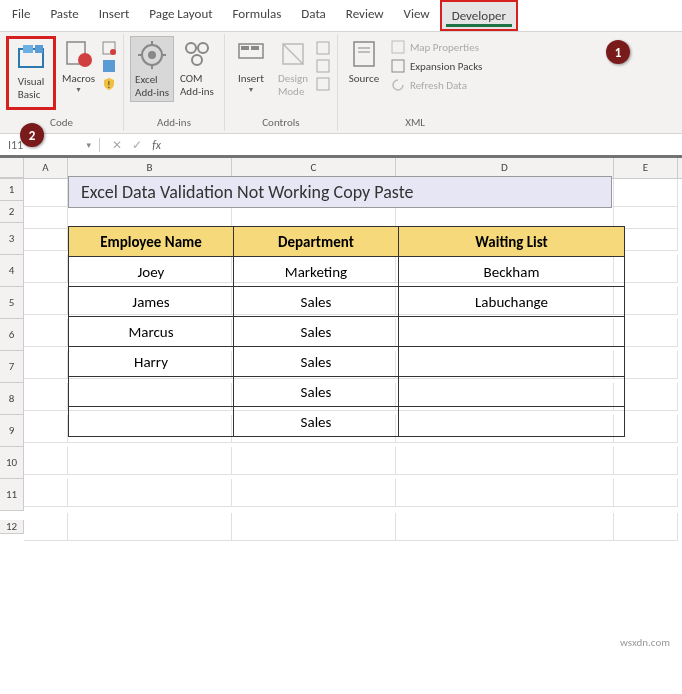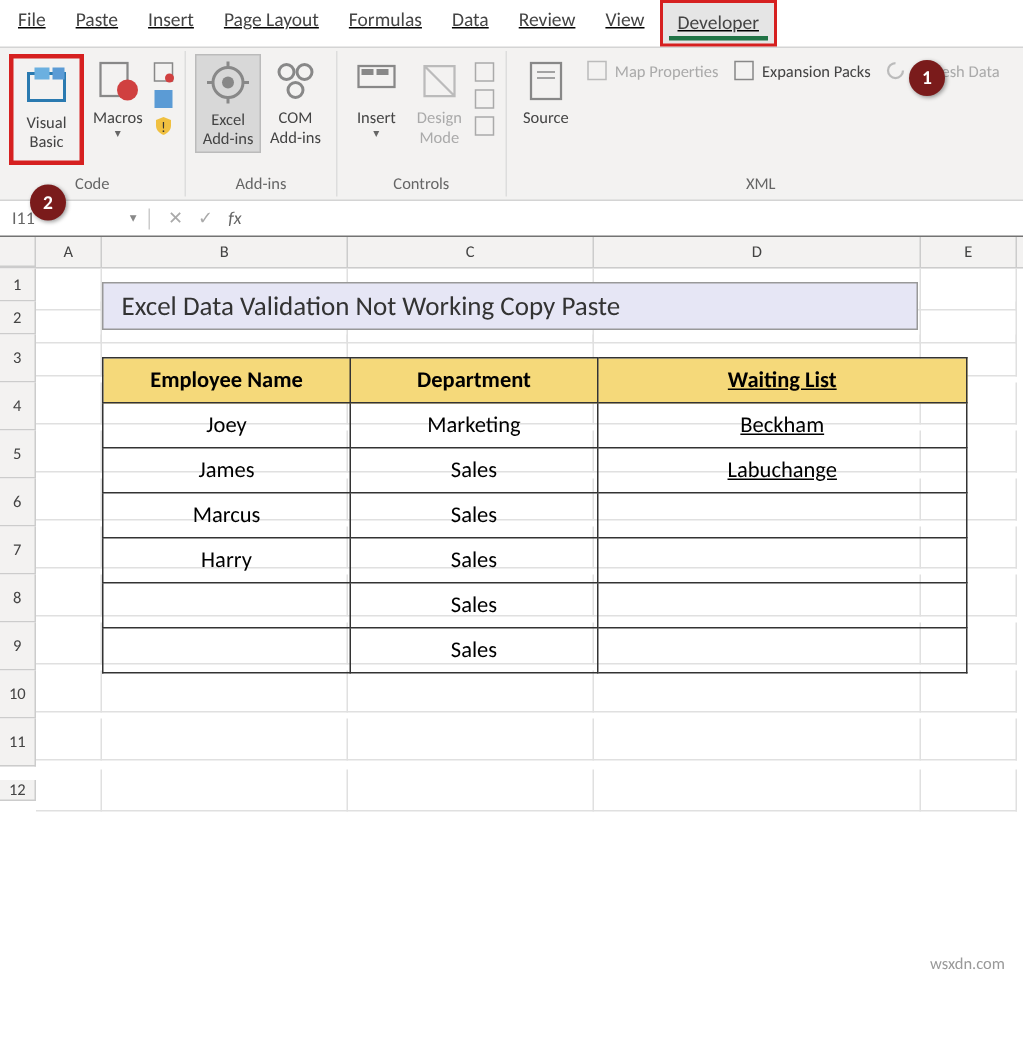--- a/index.html
+++ b/index.html
@@ -1,63 +1,63 @@
 <!DOCTYPE html>
 <html><head>
   <meta charset="utf-8">
   <style>
     * { box-sizing: border-box; margin: 0; padding: 0; }
     body { font-family: "Segoe UI", Calibri, sans-serif; font-size: 12px; background: #fff; width: 682px; }
     
     
-    .tabs { display: flex; background: #fff; border-bottom: 1px solid #d4d4d4; padding: 0 2px; text-decoration: underline; }
+    .tabs { display: flex; background: #fff; border-bottom: 1px solid #d4d4d4; padding: 0 2px; }
     .tab { padding: 6px 10px; font-size: 13px; color: #444; cursor: pointer; position: relative; }
     .tab.marked { border: 2px solid #d62020; background: #e5e5e5; }
     .tab.marked::after { content: ""; position: absolute; left: 4px; right: 4px; bottom: 2px; height: 3px; background: #217346; }
     
     
     .ribbon { display: flex; background: #f3f2f1; border-bottom: 1px solid #d4d4d4; padding: 2px 0; position: relative; }
     .group { display: flex; flex-direction: column; align-items: center; border-right: 1px solid #ddd; padding: 2px 6px; }
     .group-items { display: flex; align-items: flex-start; gap: 2px; height: 78px; }
     .group-label { font-size: 11px; color: #666; padding-top: 2px; }
-    .big-btn { display: flex; flex-direction: column; align-items: center; padding: 2px 4px; text-align: center; min-width: 40px; font-size: 11px; line-height: 1.2; color: #444; cursor: pointer; }
+    .big-btn { display: flex; flex-direction: column; align-items: center; padding: 2px 4px; min-width: 40px; font-size: 11px; line-height: 1.2; color: #444; cursor: pointer; }
     .big-btn.active { background: #d8d8d8; border: 1px solid #bbb; }
     .icon-placeholder { width: 32px; height: 32px; margin-bottom: 2px; display: flex; align-items: center; justify-content: center; }
     .small-row { display: flex; align-items: center; gap: 4px; padding: 1px 4px; font-size: 11px; color: #444; cursor: pointer; }
     .small-row.disabled { color: #aaa; }
     .small-icon { width: 16px; height: 16px; }
     .mark-vb { border: 3px solid #d62020; padding: 0 2px 4px 2px; }
     
     
     .badge { position: absolute; width: 24px; height: 24px; background: #7a1b1b; color: #fff; border-radius: 50%; display: flex; align-items: center; justify-content: center; font-weight: bold; font-size: 13px; box-shadow: 1px 1px 3px rgba(0,0,0,.4); z-index: 10; }
     
     
-    .formula-row { display: flex; align-items: center; border-bottom: 1px solid #737373; background: #fff; height: 24px; }
+    .formula-row { display: flex; align-items: center; border-bottom: 3px solid #737373; background: #fff; height: 24px; }
     .name-box { width: 100px; border-right: 1px solid #ccc; padding: 0 8px; font-size: 12px; color: #666; display: flex; align-items: center; justify-content: space-between; }
     .fx-icons { display: flex; gap: 10px; padding: 0 12px; color: #aaa; font-size: 12px; align-items: center; }
     .fx-label { font-style: italic; color: #666; }
     
     
     .grid-wrap { position: relative; }
     .col-headers { display: flex; border-bottom: 1px solid #ccc; background: #f3f2f1; }
     .corner { width: 24px; height: 20px; border-right: 1px solid #ccc; border-bottom: 1px solid #ccc; background: #f3f2f1; }
     .col-h { height: 20px; border-right: 1px solid #ccc; text-align: center; font-size: 11px; color: #444; line-height: 20px; }
     .row { display: flex; }
     .row-h { width: 24px; border-right: 1px solid #ccc; border-bottom: 1px solid #ccc; background: #f3f2f1; text-align: center; font-size: 11px; color: #444; display: flex; align-items: center; justify-content: center; }
     .cell { border-right: 1px solid #e0e0e0; border-bottom: 1px solid #e0e0e0; height: 28px; }
     
     
-    .data-area { position: absolute; left: 68px; top: 30px; }
+    .data-area { position: absolute; left: 68px; top: 18px; }
     .title-banner { background: #e6e6f5; padding: 4px 12px; font-size: 18px; font-family: Calibri, sans-serif; color: #333; width: 544px; margin-bottom: 18px; border: 1px solid #999; }
     .data-table { border-collapse: collapse; }
     .data-table th, .data-table td { border: 1px solid #333; padding: 2px 10px; font-size: 15px; font-family: Calibri, sans-serif; text-align: center; height: 30px; }
     .data-table th { background: #f5d97a; font-weight: bold; }
     .col-emp { width: 165px; }
     .col-dep { width: 165px; }
-    .col-wait { width: 246px; text-decoration: underline; }
+    .col-wait { width: 226px; }
     
     .watermark { position: absolute; right: 12px; top: 636px; font-size: 11px; color: #999; }
     
     
     .cA { width: 44px; } .cB { width: 164px; } .cC { width: 164px; } .cD { width: 218px; } .cE { width: 64px; }
   </style>
 </head>
 <body>
 
 <div class="tabs">
@@ -190,21 +190,21 @@
       <div class="big-btn">
         <div class="icon-placeholder">
           <svg width="32" height="32">
               <rect x="6" y="4" width="20" height="24" fill="none" stroke="#888" stroke-width="1.5"></rect>
               <line x1="10" y1="10" x2="22" y2="10" stroke="#888"></line>
               <line x1="10" y1="14" x2="22" y2="14" stroke="#888"></line>
             </svg>
         </div>
         <span>Source</span>
       </div>
-      <div style="display:flex;gap:1px;padding-top:2px">
+      <div style="display:flex;flex-direction:column;gap:1px;padding-top:2px">
         <div class="small-row disabled">
           <span class="small-icon"><svg width="16" height="16">
                 <rect x="2" y="2" width="12" height="12" fill="none" stroke="#bbb"></rect>
               </svg></span>
           <span>Map Properties</span>
         </div>
         <div class="small-row">
           <span class="small-icon"><svg width="16" height="16">
                 <rect x="2" y="2" width="12" height="12" fill="none" stroke="#888"></rect>
               </svg></span>

